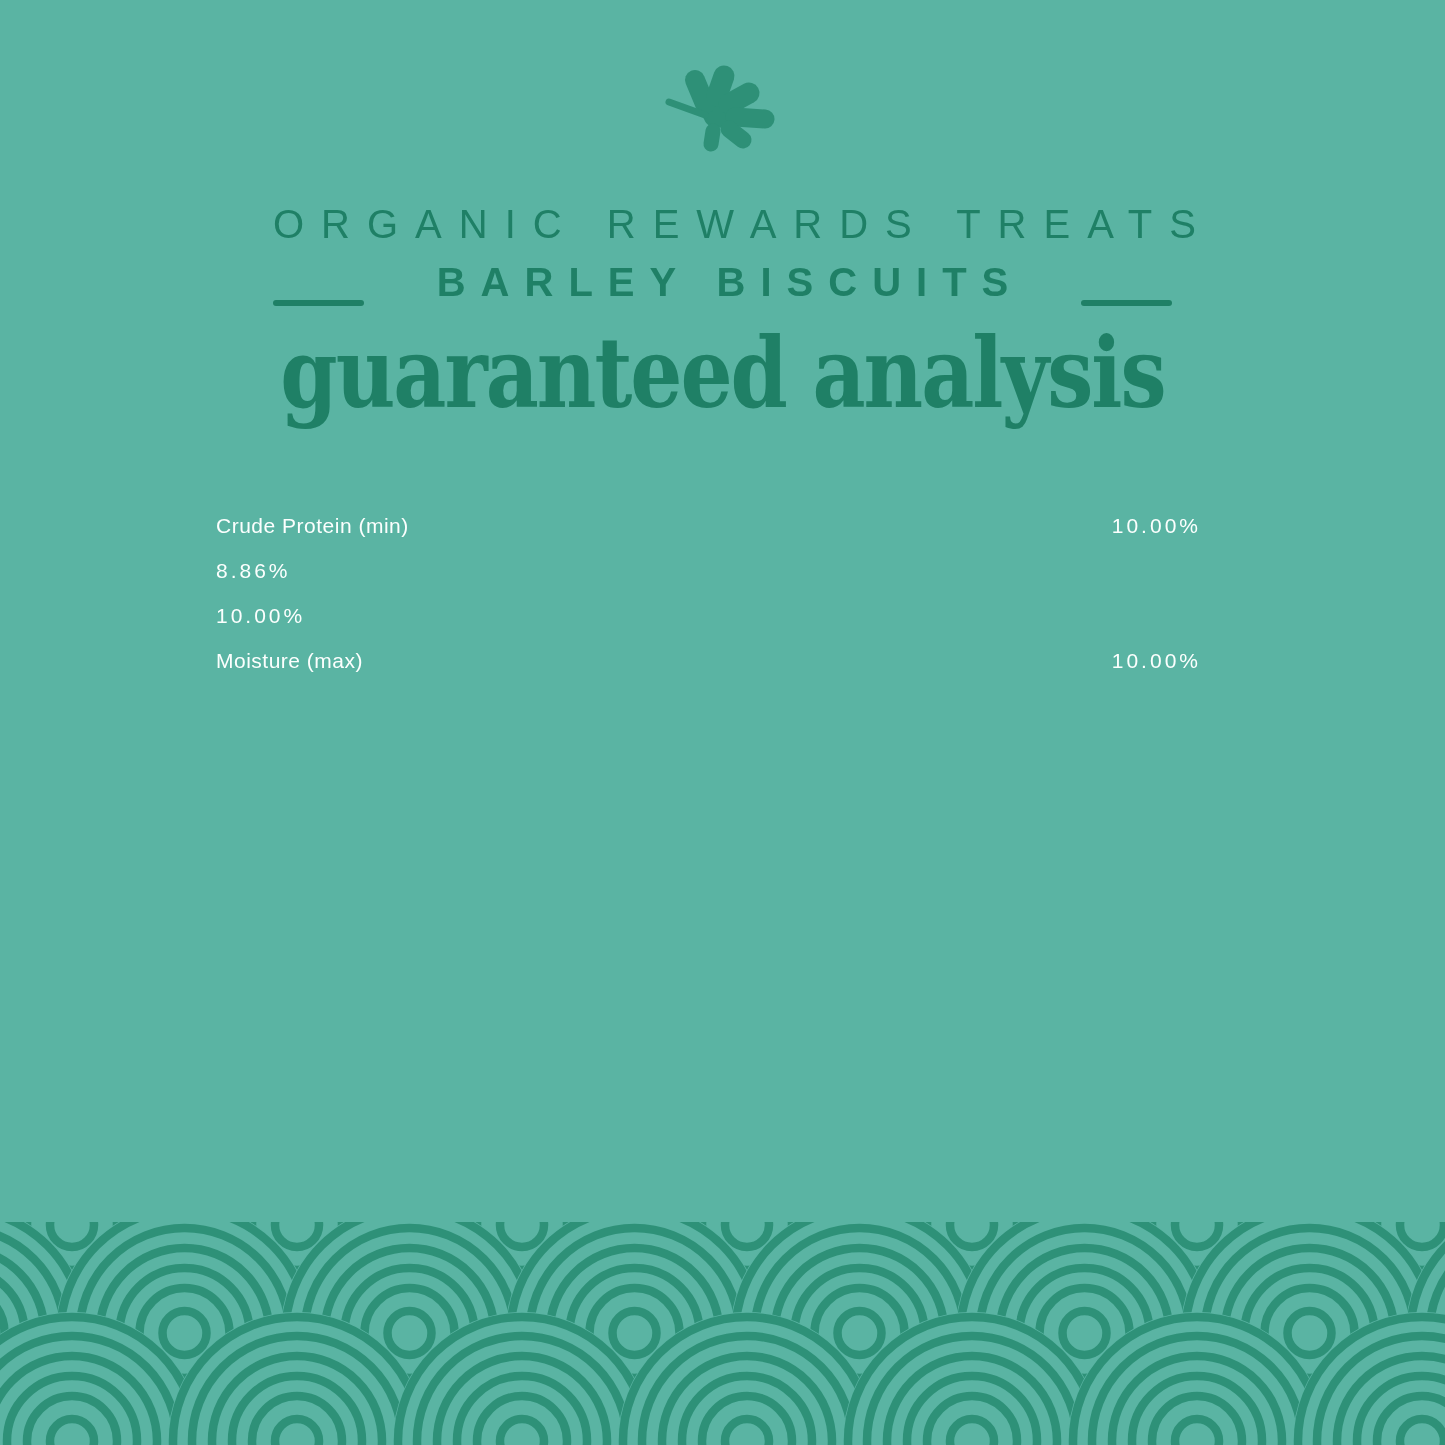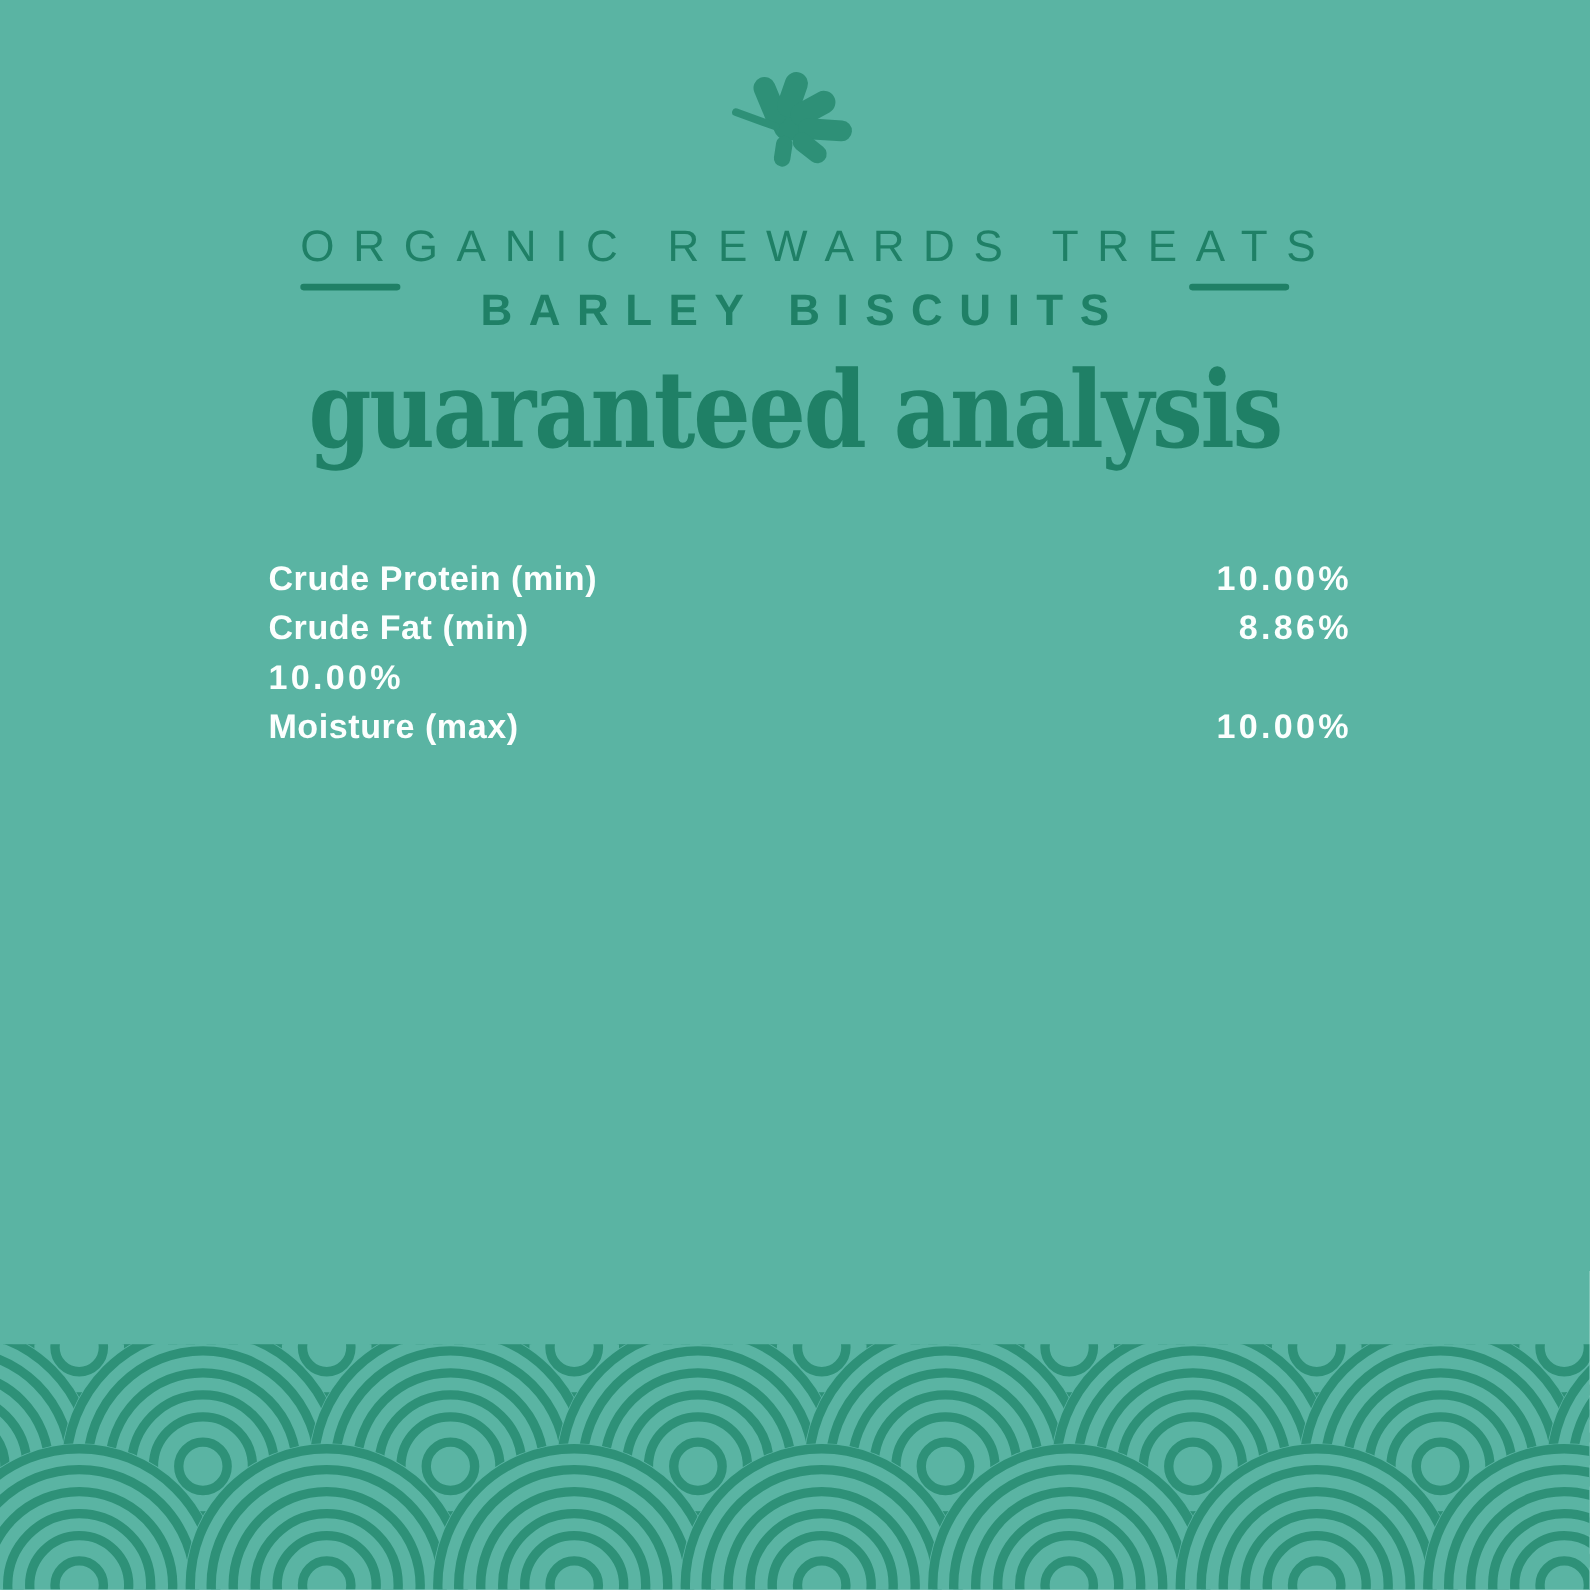--- a/index.html
+++ b/index.html
@@ -19,41 +19,41 @@
   .leaf-wrap{position:absolute;left:655px;top:60px;width:130px;height:100px;}
   .brand-line1{
     position:absolute;left:0;top:200px;width:1445px;
     text-align:center;color:var(--dark-green);
     font-size:40px;font-weight:400;letter-spacing:17px;text-indent:17px;
     line-height:48px;
     padding-left:24px;
   }
   .brand-line2{
     position:absolute;left:0;top:258px;width:1445px;height:48px;
-    display:flex;align-items:flex-start;justify-content:center;gap:58px;
+    display:flex;align-items:flex-end;justify-content:center;gap:58px;
   }
   .brand-line2 .dash{
     width:91px;height:6px;background:var(--dark-green);border-radius:3px;
     flex:0 0 auto;
   }
   .brand-line2 .line2-text{
     color:var(--dark-green);font-size:40px;font-weight:700;
     letter-spacing:15px;text-indent:15px;line-height:48px;white-space:nowrap;
   }
   .page-heading{
     position:absolute;left:0;top:332px;width:1445px;
     text-align:center;color:var(--dark-green);
     font-family:"DejaVu Serif",serif;font-weight:700;
     font-size:82px;letter-spacing:-2px;line-height:100px;
     transform:scaleY(1.18);transform-origin:50% 100%;
     white-space:nowrap;
   }
   .analysis{
-    position:absolute;left:244px;top:503px;width:985px;
-    color:var(--text-white);font-weight:700;font-size:31px;line-height:45px;
+    position:absolute;left:216px;top:503px;width:985px;
+    color:var(--text-white);font-weight:400;font-size:21px;line-height:45px;
   }
   .analysis .row{display:flex;justify-content:space-between;align-items:baseline;}
   .analysis .label{letter-spacing:0.5px;}
   .analysis .value{letter-spacing:3px;text-align:left;}
   .pattern-band{
     position:absolute;left:0;bottom:0;width:1445px;height:223px;display:block;
   }
 </style>
 </head>
 <body>
@@ -84,21 +84,20 @@
   </div>
 
   <div class="page-heading">guaranteed analysis</div>
 
   <div class="analysis">
     <div class="row">
       <span class="label">Crude Protein (min)</span>
       <span class="value">10.00%</span>
     </div>
     <div class="row">
-      <span class="label">Crude Fat (min)</span>
       <span class="value">8.86%</span>
     </div>
     <div class="row">
       <span class="value">10.00%</span>
     </div>
     <div class="row">
       <span class="label">Moisture (max)</span>
       <span class="value">10.00%</span>
     </div>
   </div>

